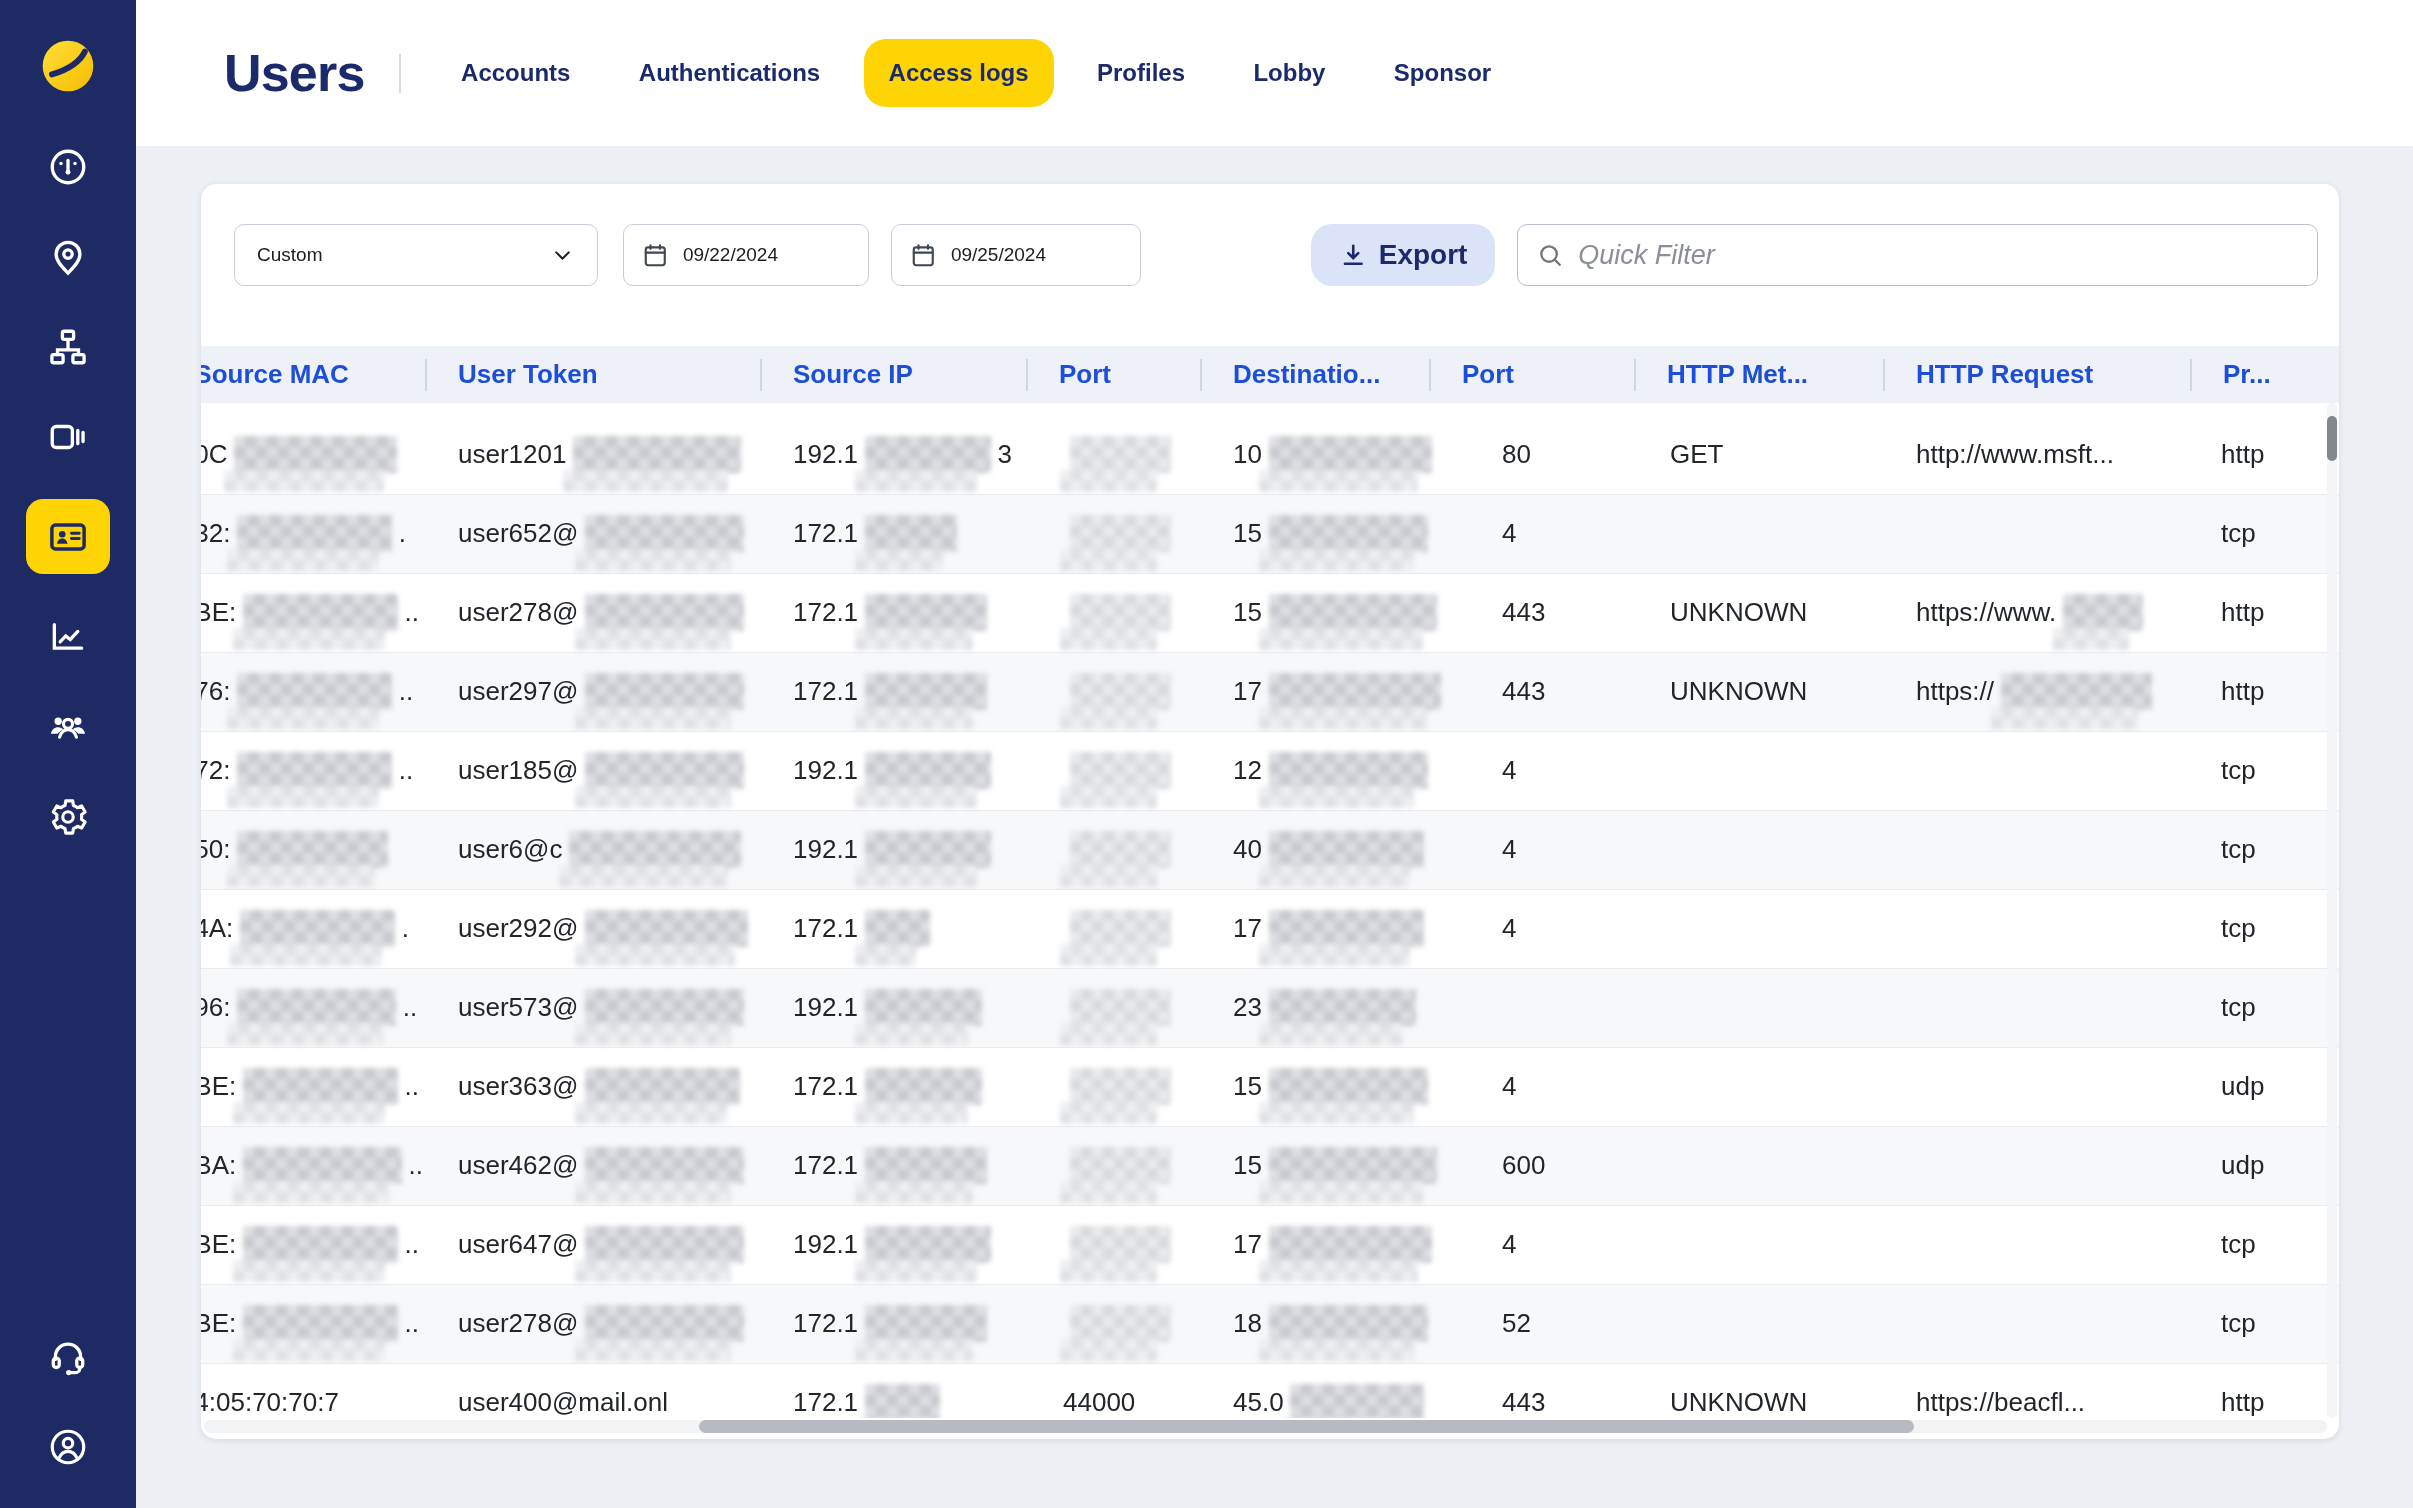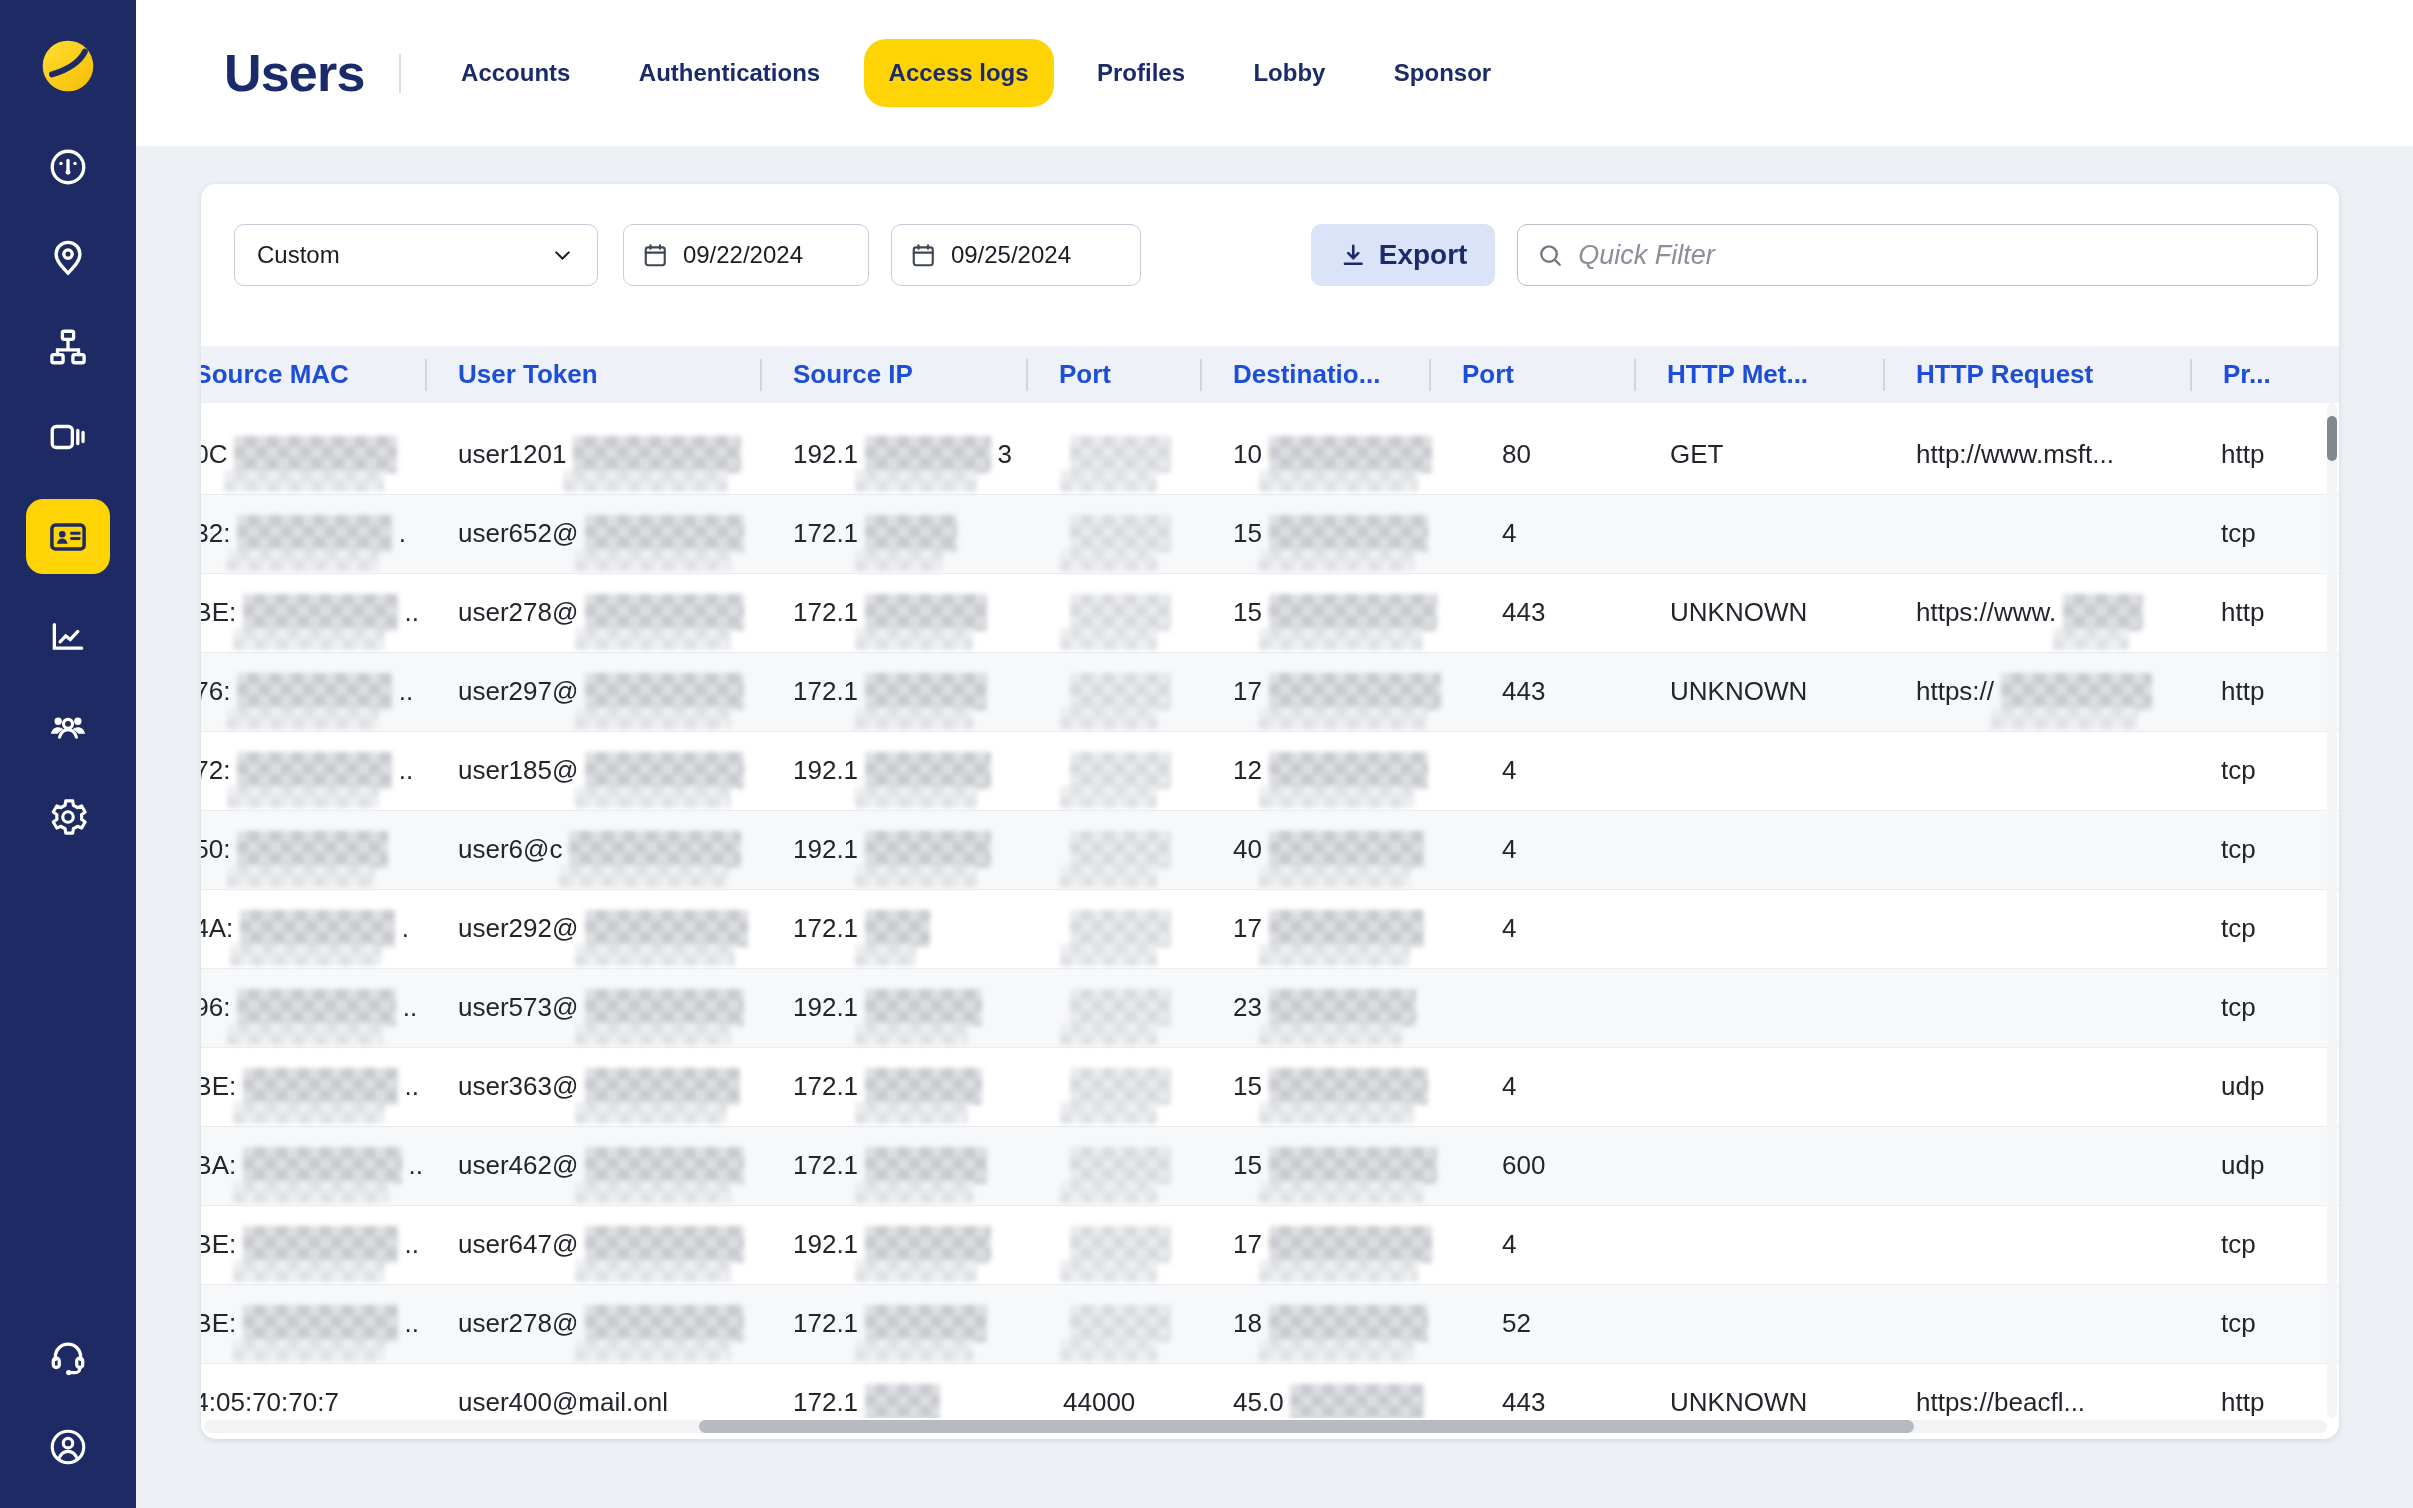--- a/index.html
+++ b/index.html
@@ -30,26 +30,26 @@
     cursor:pointer; white-space:nowrap; }
   .tab.active { background:#ffd404; }
 
   
   .content { position:absolute; left:136px; top:147px; right:0; bottom:0; background:#edf0f5; }
   .card { position:absolute; left:65px; top:37px; width:2138px; height:1255px; background:#fff;
     border-radius:15px; box-shadow:0 1.7px 6.7px rgba(20,30,60,.10); overflow:hidden; }
 
   
   .ctl { position:absolute; top:40px; height:62px; border:1.7px solid #c6ccd8; border-radius:10px;
-    background:#fff; display:flex; align-items:center; font-size:24px; color:#1a1d23; }
+    background:#fff; display:flex; align-items:center; font-size:19px; color:#1a1d23; }
   .select-custom { left:33px; width:364px; padding:0 22px; justify-content:space-between; cursor:pointer; }
   .datebox1 { left:422px; width:246px; padding:0 17px; gap:13.4px; cursor:pointer; }
   .datebox2 { left:690px; width:250px; padding:0 17px; gap:13.4px; cursor:pointer; }
   .export-btn { position:absolute; top:40px; left:1110px; width:184px; height:62px; background:#dbe3f8;
-    border:none; border-radius:10px; display:flex; align-items:center; justify-content:center; gap:11.7px;
+    border:none; border-radius:21px; display:flex; align-items:center; justify-content:center; gap:11.7px;
     font-size:28px; font-weight:700; color:#1b2a6b; cursor:pointer; }
   .qf { position:absolute; top:40px; left:1316px; width:801px; height:62px; border:1.7px solid #b9c0cc;
     border-radius:10px; display:flex; align-items:center; padding:0 18.4px; gap:13.4px; background:#fff; }
   .qf input { border:none; outline:none; flex:1; font-size:27px; font-style:italic; color:#3c4250;
     font-family:"Liberation Sans", sans-serif; background:transparent; }
   .qf input::placeholder { color:#8a8f98; font-style:italic; }
 
   
   .thead { position:absolute; top:162px; left:0; width:2138px; height:57px; background:#eef2f8;
     display:grid; grid-template-columns:226px 335px 266px 174px 229px 205px 249px 307px 146px; }

